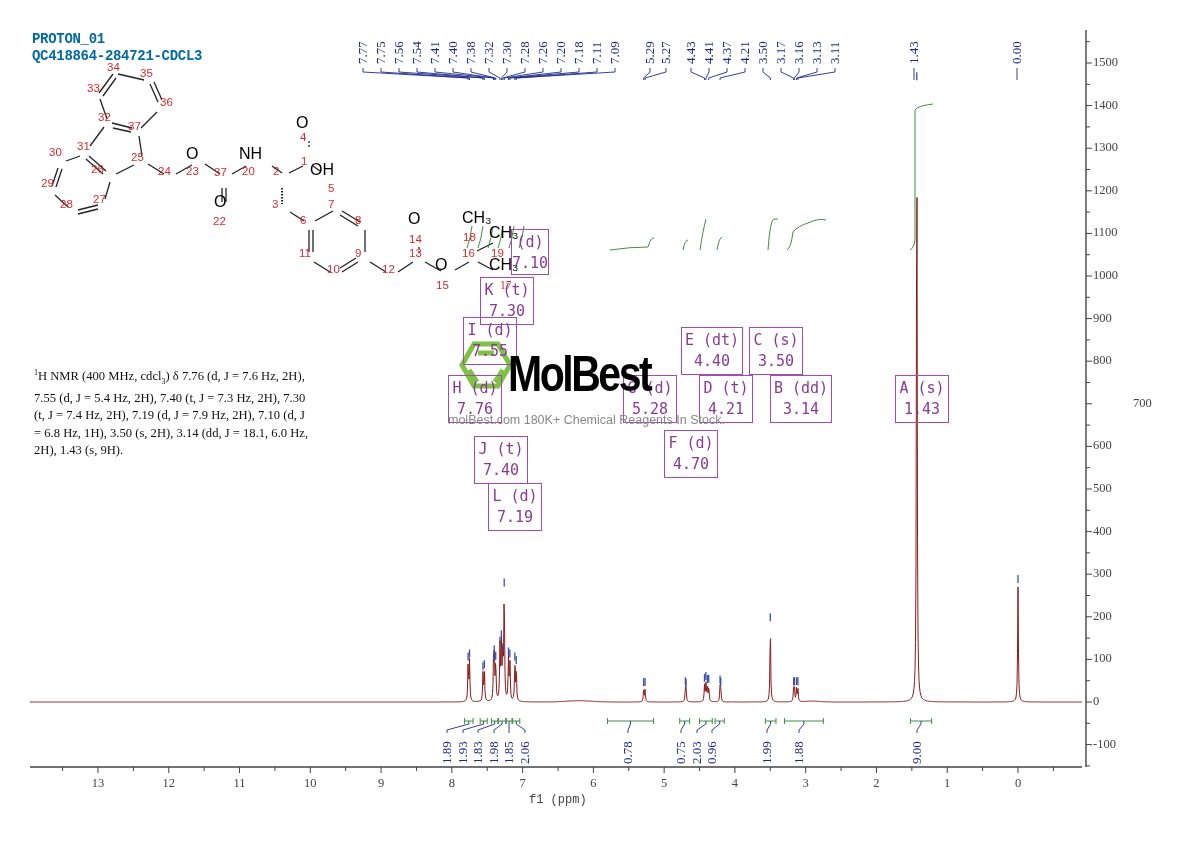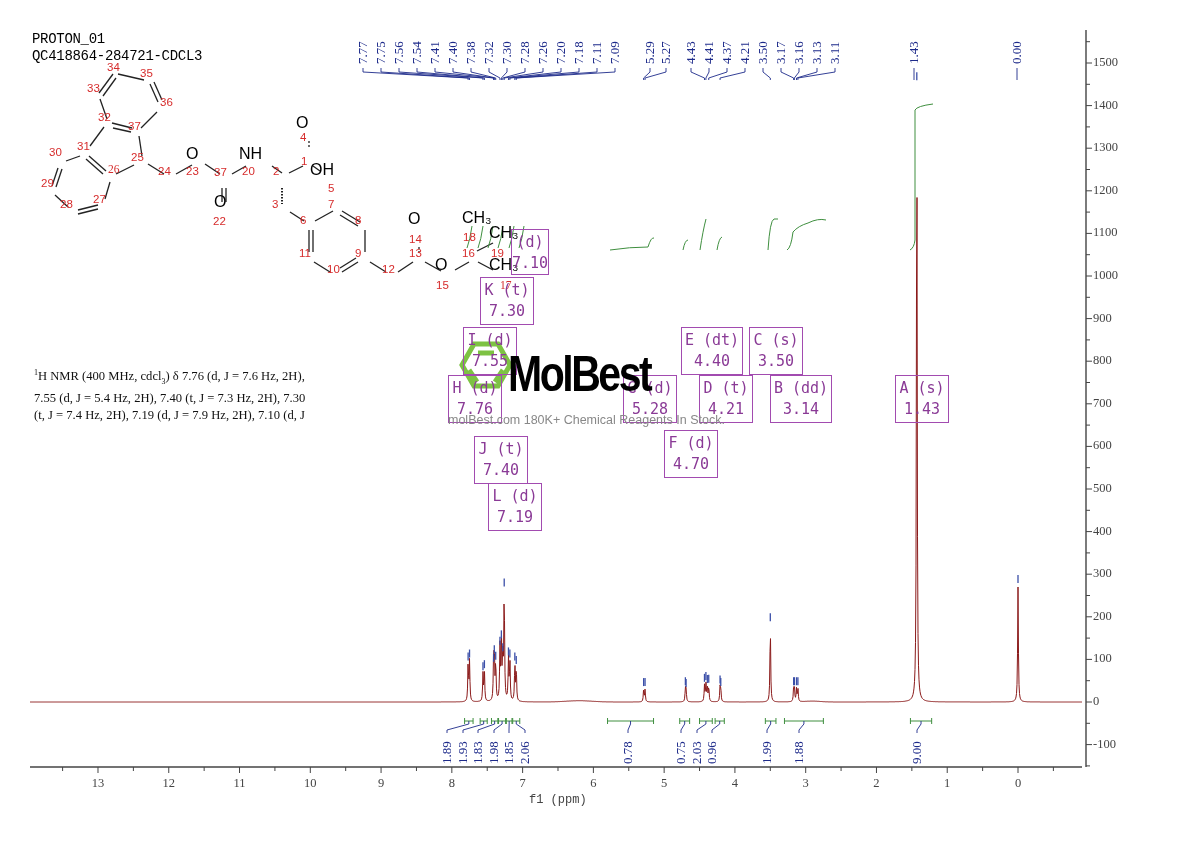--- a/index.html
+++ b/index.html
@@ -1,18 +1,18 @@
 <!DOCTYPE html>
 <html><head>
 <meta charset="utf-8">
 <style>
   html,body{margin:0;padding:0;background:#fff;}
   body{width:1190px;height:841px;position:relative;overflow:hidden;font-family:"Liberation Serif",serif;}
   #stage{position:absolute;left:0;top:0;width:1190px;height:841px;}
-  .hdr{position:absolute;left:32px;font-family:"Liberation Mono",monospace;font-size:14px;color:#000000;letter-spacing:-0.3px;}
+  .hdr{position:absolute;left:32px;font-family:"Liberation Mono",monospace;font-size:14px;color:#0369a1;letter-spacing:-0.3px;font-weight:bold;}
   .nmrtext{position:absolute;left:34px;top:364px;width:330px;font-size:12.6px;line-height:17.3px;color:#111;font-family:"Liberation Serif",serif;}
   .nmrtext sup{font-size:8px;}
   .mbox{position:absolute;border:1px solid #a24bb0;color:#8a3a96;font-family:"DejaVu Sans Mono","Liberation Mono",monospace;font-size:15px;text-align:center;line-height:21px;padding:2px 0;background:transparent;}
   .mbox span{display:block;white-space:pre;}
   .wm-text{position:absolute;left:448px;top:413px;font-family:"Liberation Sans",sans-serif;font-size:12.5px;color:#888;}
   .wm-logo{position:absolute;left:508px;top:345px;font-family:"Liberation Sans",sans-serif;font-size:50px;font-weight:bold;letter-spacing:-3px;color:#000;transform:scaleX(0.82);transform-origin:left top;}
   .ytick-lbl{position:absolute;left:1093px;font-size:12.5px;color:#444;font-family:"Liberation Serif",serif;}
   .xtick-lbl{position:absolute;top:776px;font-size:12.5px;color:#444;font-family:"Liberation Serif",serif;transform:translateX(-50%);}
   .xlabel{position:absolute;left:529px;top:793px;font-family:"Liberation Mono",monospace;font-size:12px;color:#444;}
   .pk-lbl{position:absolute;font-size:13px;color:#1d2a8a;font-family:"Liberation Serif",serif;transform-origin:left top;transform:rotate(-90deg);white-space:nowrap;}
@@ -308,21 +308,21 @@
   <div id="atom-layer">
       <div class="atom" style="left: 107px; top: 61px;">34</div>
       <div class="atom" style="left: 140px; top: 67px;">35</div>
       <div class="atom" style="left: 87px; top: 82px;">33</div>
       <div class="atom" style="left: 160px; top: 96px; text-align: center;">36</div>
       <div class="atom" style="left: 98px; top: 111px;">32</div>
       <div class="atom" style="left: 128px; top: 120px;">37</div>
       <div class="atom" style="left: 49px; top: 146px;">30</div>
       <div class="atom" style="left: 77px; top: 140px;">31</div>
       <div class="atom" style="left: 131px; top: 151px;">25</div>
-      <div class="atom" style="left: 108px; top: 163px; font-family: Liberation Serif, serif;">26</div>
+      <div class="atom" style="left: 91px; top: 163px;">26</div>
       <div class="atom" style="left: 158px; top: 165px;">24</div>
       <div class="atom" style="left: 186px; top: 165px;">23</div>
       <div class="atom" style="left: 214px; top: 166px;">37</div>
       <div class="atom" style="left: 242px; top: 165px;">20</div>
       <div class="atom" style="left: 273px; top: 165px;">2</div>
       <div class="atom" style="left: 301px; top: 155px;">1</div>
       <div class="atom" style="left: 300px; top: 131px;">4</div>
       <div class="atom" style="left: 328px; top: 182px;">5</div>
       <div class="atom" style="left: 41px; top: 177px;">29</div>
       <div class="atom" style="left: 93px; top: 193px;">27</div>
@@ -386,21 +386,21 @@
     </div>
   <div id="mult-layer">
       <div class="mbox" style="left: 511px; top: 229px; width: 36px; height: 40px;">
         <span>(d)</span>
         <span>7.10</span>
       </div>
       <div class="mbox" style="left: 480px; top: 277px; width: 52px; height: 42px;">
         <span>K (t)</span>
         <span>7.30</span>
       </div>
-      <div class="mbox" style="left: 463px; top: 327px; width: 52px; height: 42px;">
+      <div class="mbox" style="left: 463px; top: 317px; width: 52px; height: 42px;">
         <span>I (d)</span>
         <span>7.55</span>
       </div>
       <div class="mbox" style="left: 448px; top: 375px; width: 52px; height: 42px;">
         <span>H (d)</span>
         <span>7.76</span>
       </div>
       <div class="mbox" style="left: 474px; top: 436px; width: 52px; height: 42px;">
         <span>J (t)</span>
         <span>7.40</span>
@@ -455,21 +455,21 @@
     </div>
   <div id="ytick-layer">
       <div class="ytick-lbl" style="top: 736.6px;">-100</div>
       <div class="ytick-lbl" style="top: 694px;">0</div>
       <div class="ytick-lbl" style="top: 651.4px;">100</div>
       <div class="ytick-lbl" style="top: 608.8px;">200</div>
       <div class="ytick-lbl" style="top: 566.2px;">300</div>
       <div class="ytick-lbl" style="top: 523.6px;">400</div>
       <div class="ytick-lbl" style="top: 481px;">500</div>
       <div class="ytick-lbl" style="top: 438.4px;">600</div>
-      <div class="ytick-lbl" style="top: 395.8px;">700</div>
+      <div class="ytick-lbl" style="top: 395.8px; margin-left: 40px;">700</div>
       <div class="ytick-lbl" style="top: 353.2px;">800</div>
       <div class="ytick-lbl" style="top: 310.6px;">900</div>
       <div class="ytick-lbl" style="top: 268px;">1000</div>
       <div class="ytick-lbl" style="top: 225.4px;">1100</div>
       <div class="ytick-lbl" style="top: 182.8px;">1200</div>
       <div class="ytick-lbl" style="top: 140.2px;">1300</div>
       <div class="ytick-lbl" style="top: 97.6px;">1400</div>
       <div class="ytick-lbl" style="top: 55px;">1500</div>
     </div>
   <div id="xtick-layer">
@@ -488,17 +488,19 @@
       <div class="xtick-lbl" style="left: 947.23px;">1</div>
       <div class="xtick-lbl" style="left: 1018px;">0</div>
     </div>
 
   <div class="xlabel">f1 (ppm)</div>
 
   <div class="nmrtext" id="nmrtext">
       <div><sup>1</sup>H NMR (400 MHz, cdcl<sub style="font-size: 8px;">3</sub>) δ 7.76 (d, J = 7.6 Hz, 2H),</div>
       <div>7.55 (d, J = 5.4 Hz, 2H), 7.40 (t, J = 7.3 Hz, 2H), 7.30</div>
       <div>(t, J = 7.4 Hz, 2H), 7.19 (d, J = 7.9 Hz, 2H), 7.10 (d, J</div>
+      <div>= 6.8 Hz, 1H), 3.50 (s, 2H), 3.14 (dd, J = 18.1, 6.0 Hz,</div>
+      <div>2H), 1.43 (s, 9H).</div>
     </div>
 
   <div class="wm-logo">MolBest</div>
   <div class="wm-text">molBest.com 180K+ Chemical Reagents In Stock.</div>
 </div>
 
 </body></html>

